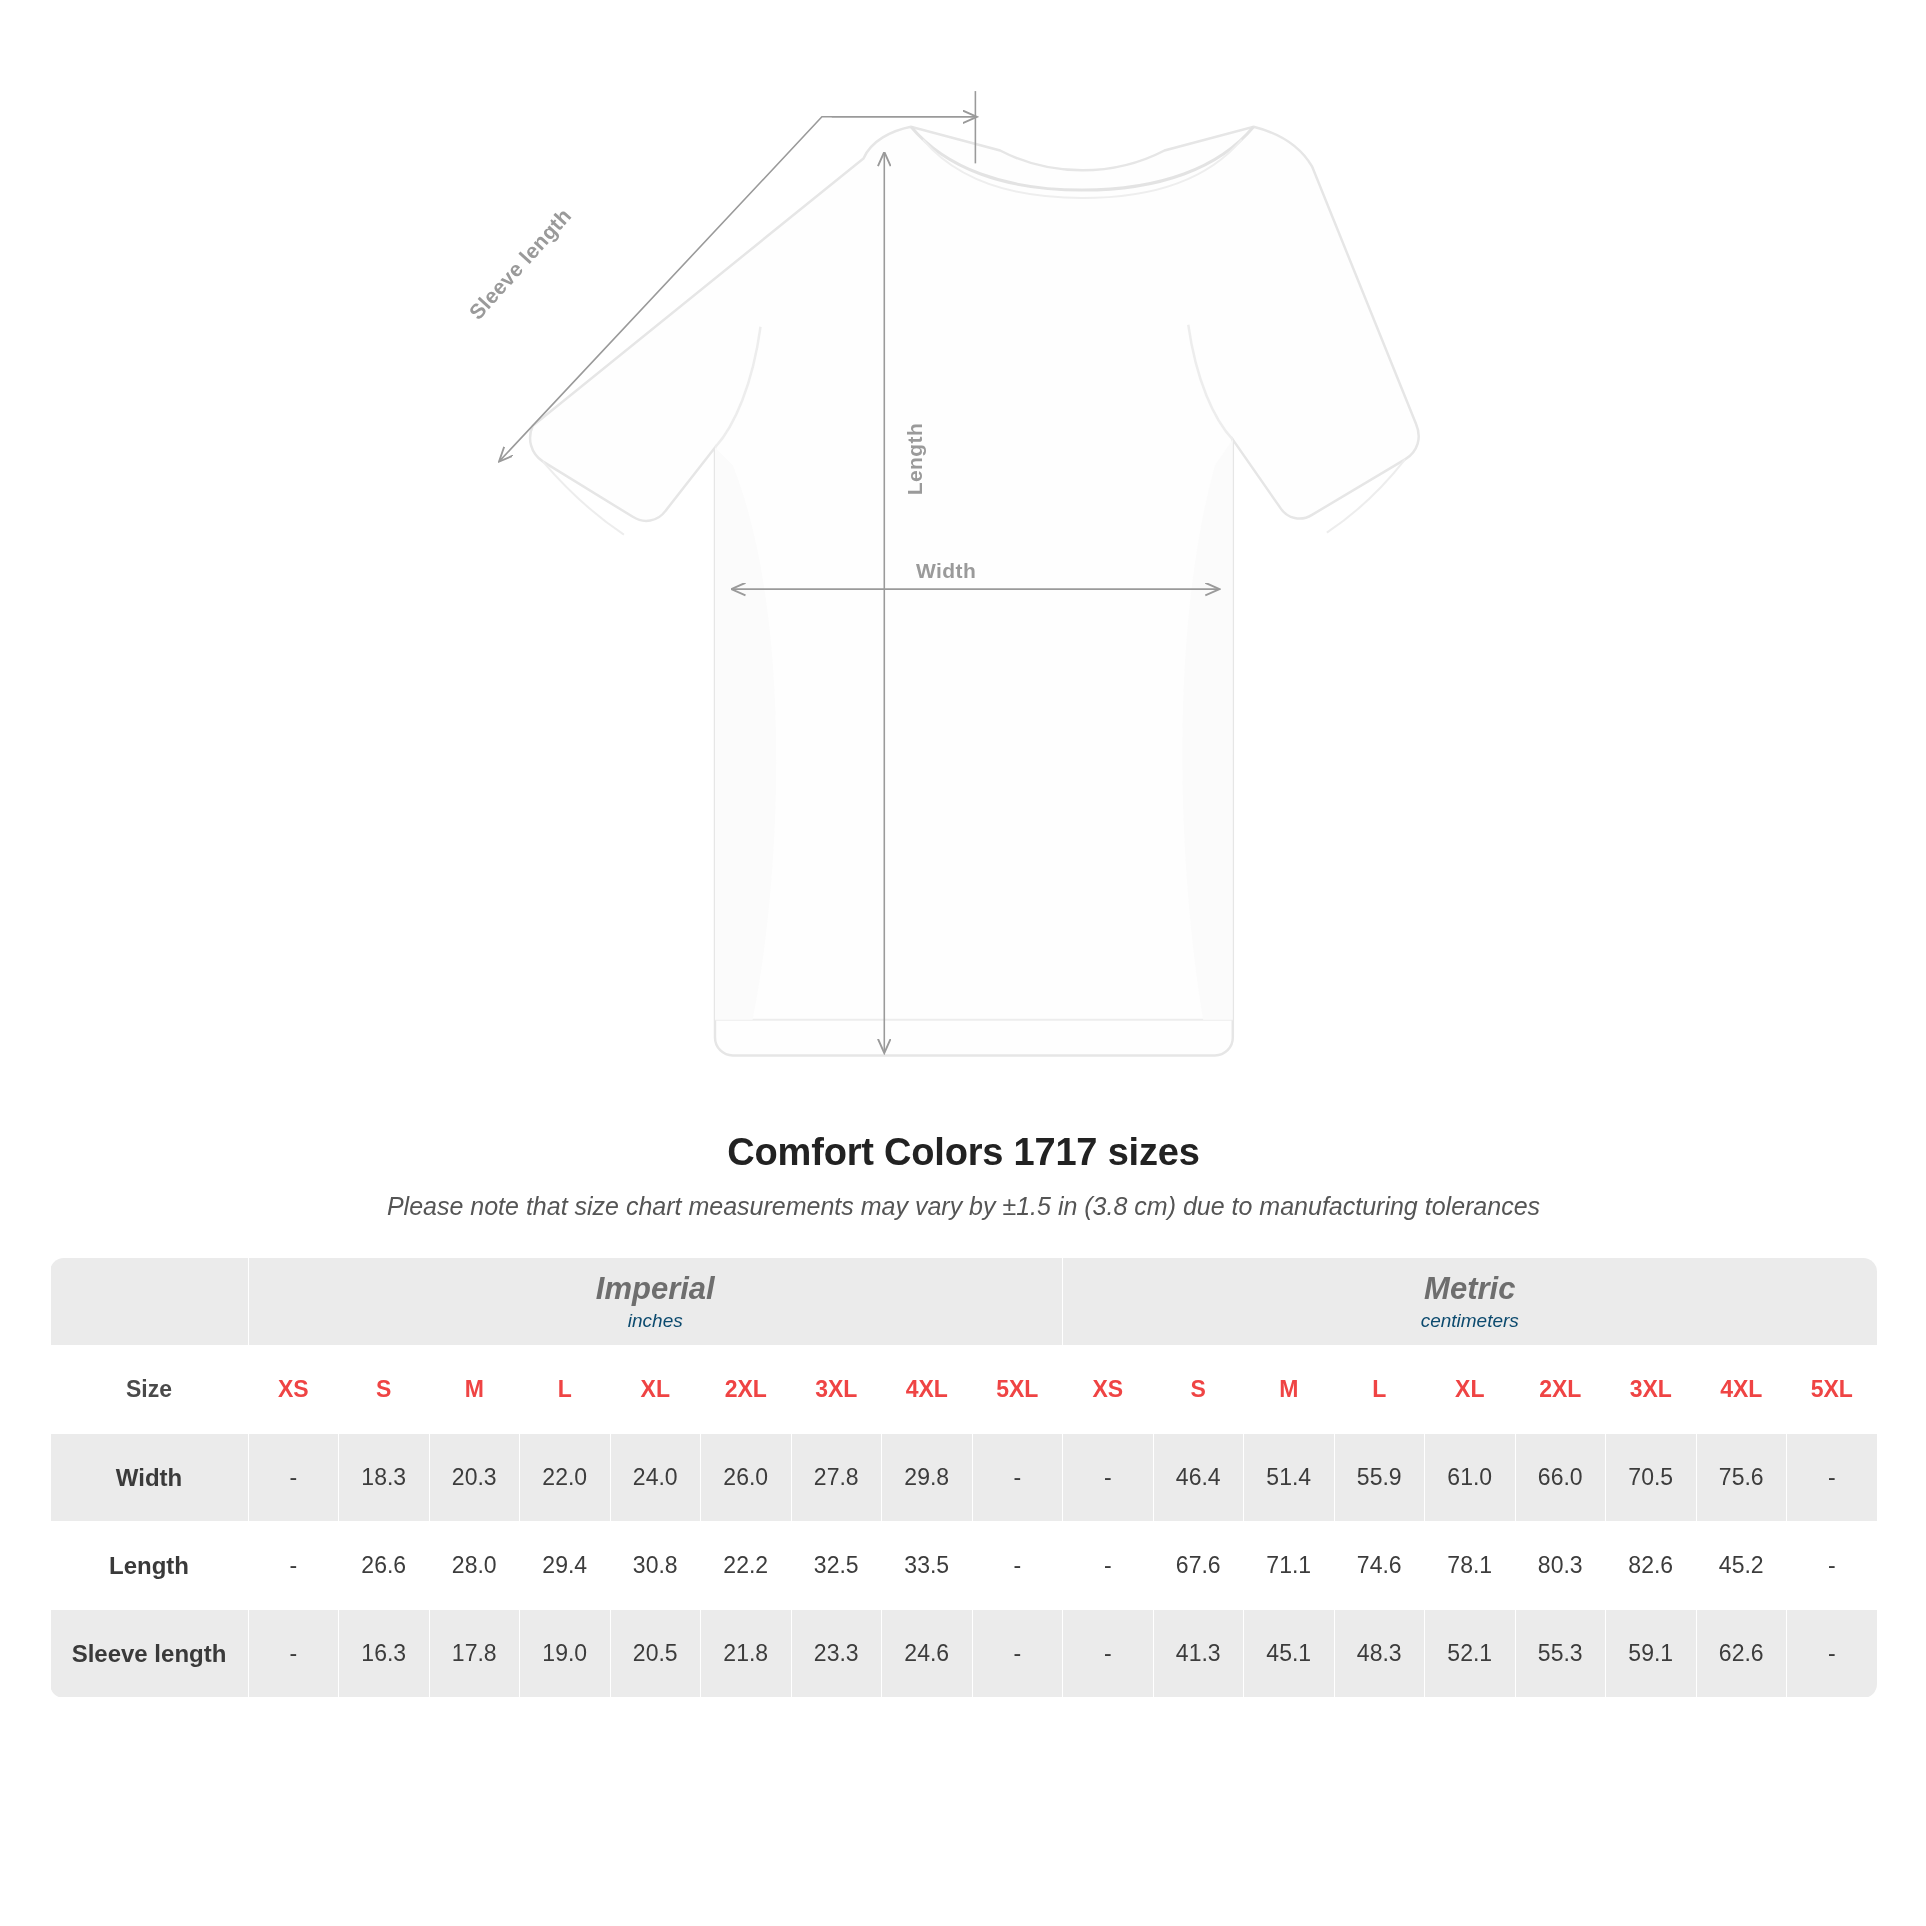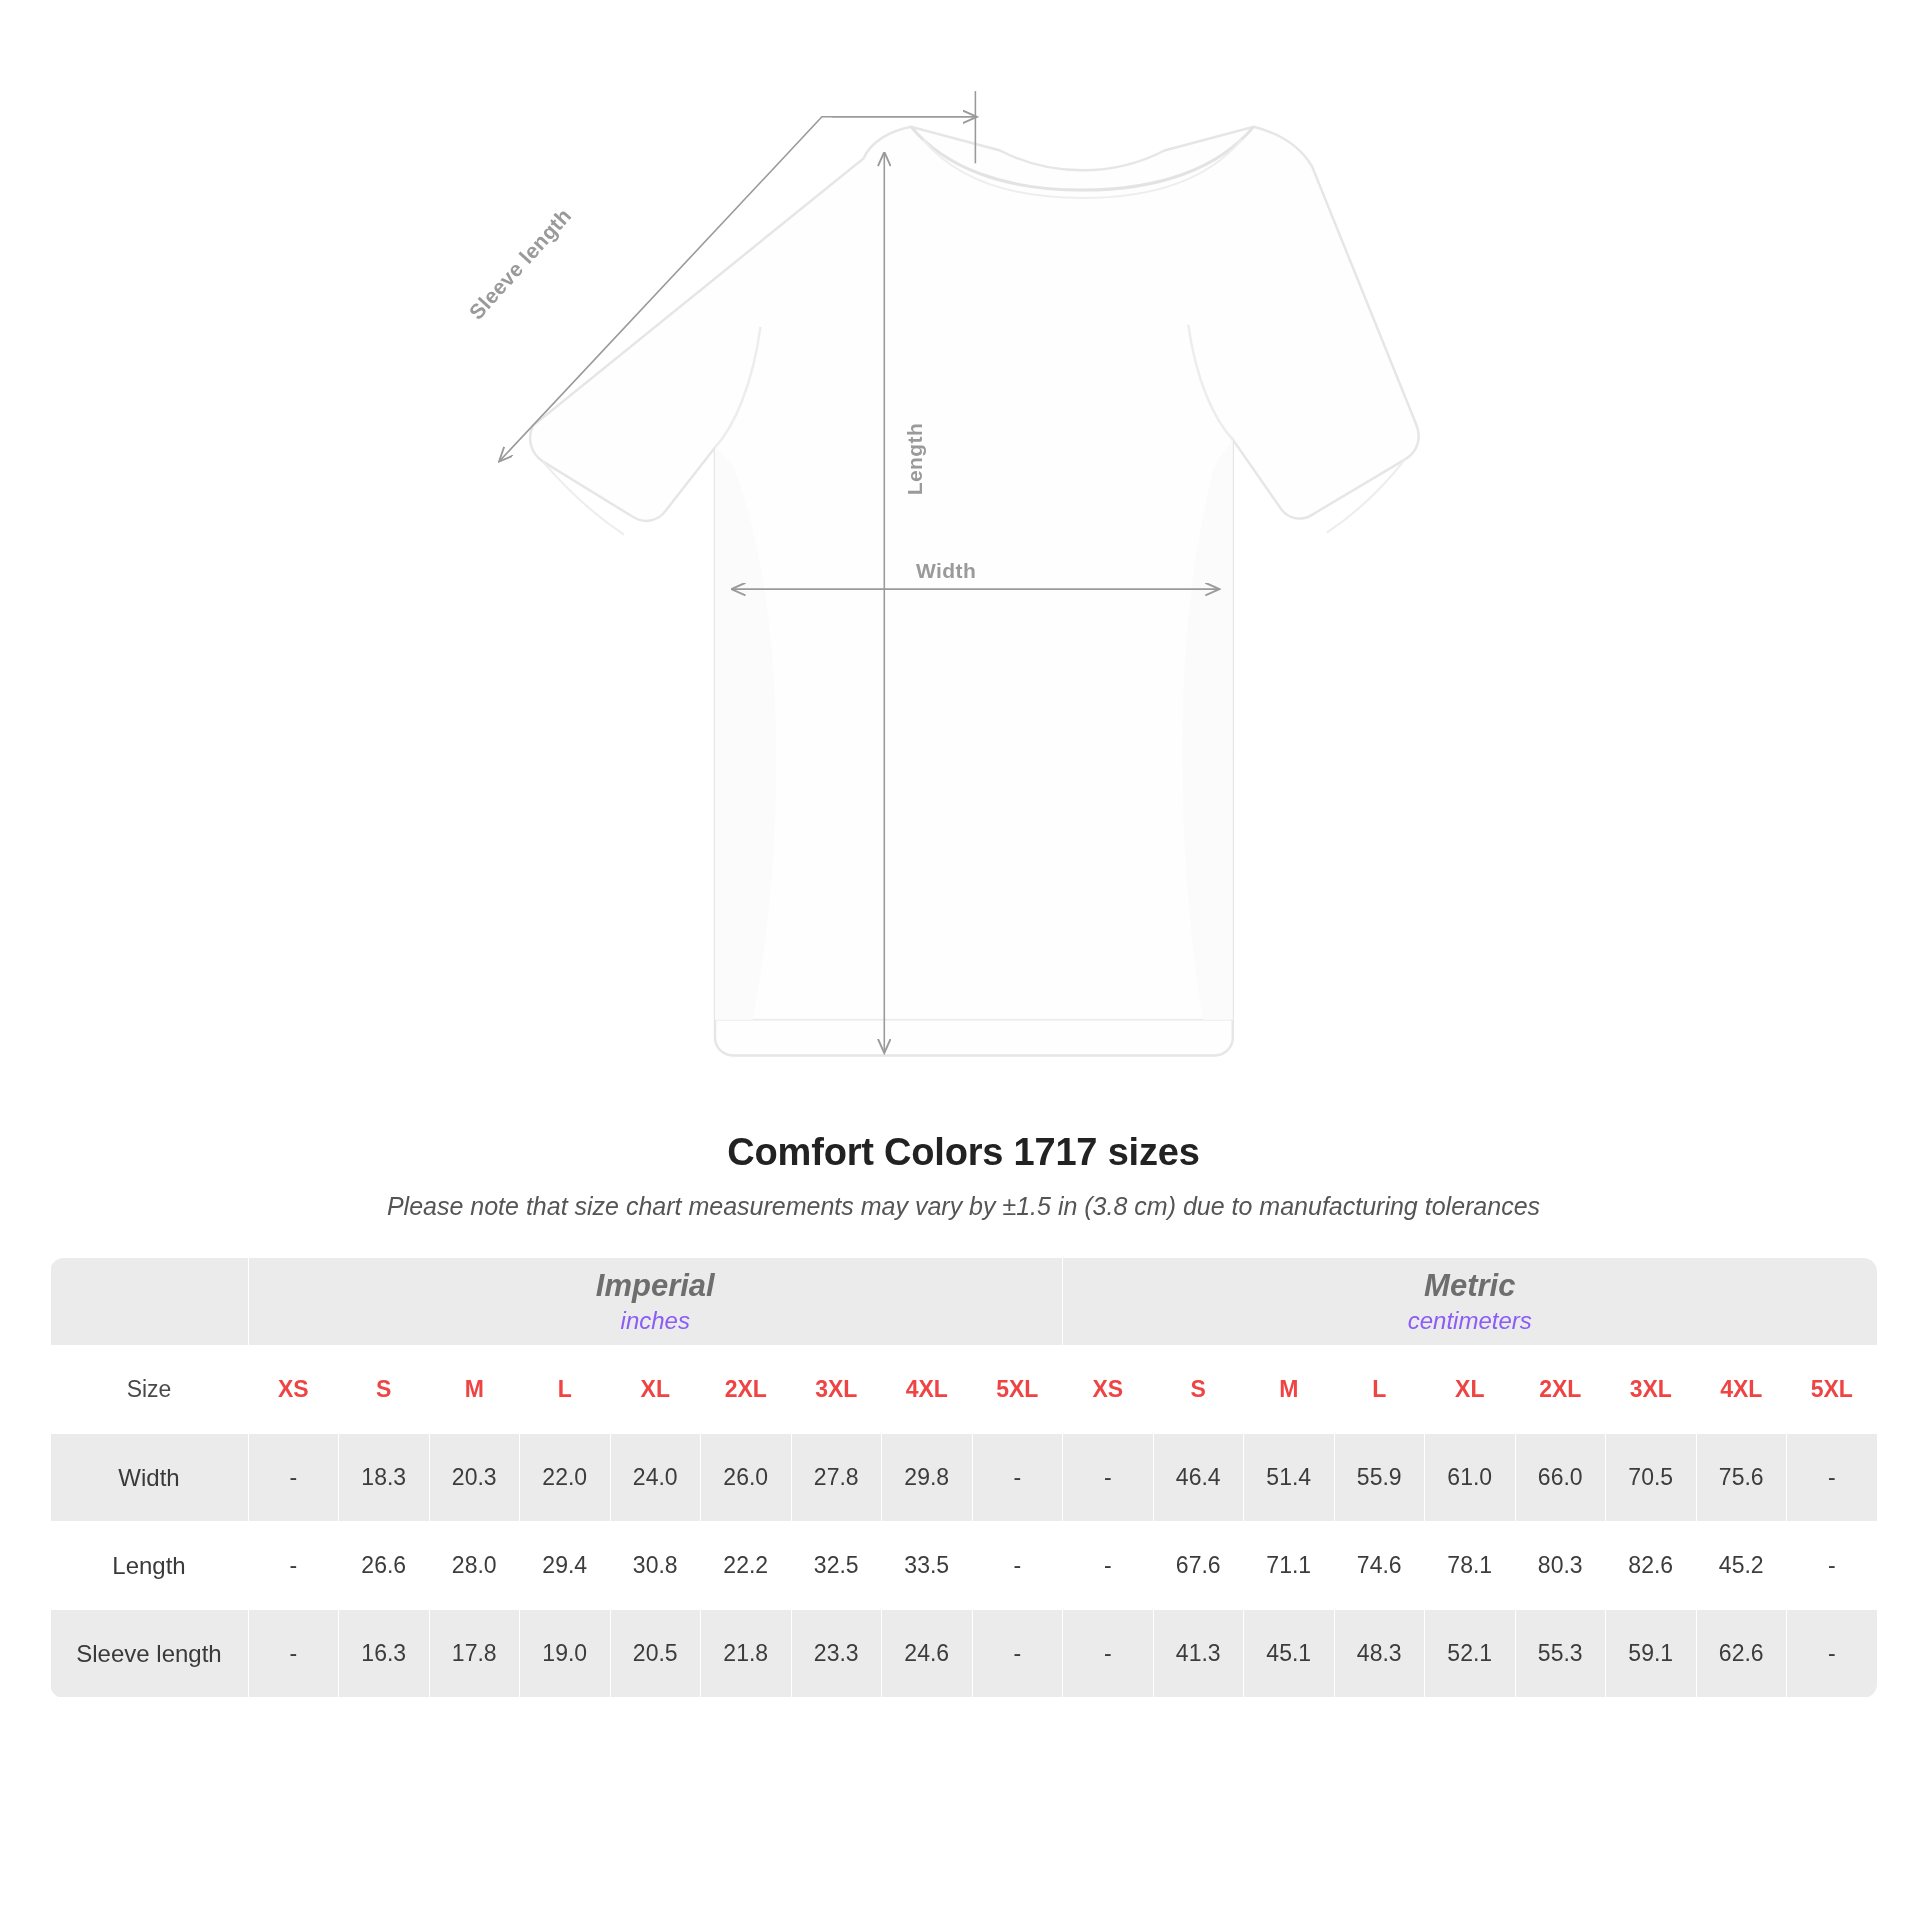--- a/index.html
+++ b/index.html
@@ -100,43 +100,43 @@
     border-top-right-radius: 14px;
   }
   .unit-title {
     font-size: 31px;
     font-weight: bold;
     font-style: italic;
     color: #6e6e6e;
     line-height: 1.25;
   }
   .unit-sub {
-    font-size: 24px;
+    font-size: 19px;
     font-style: italic;
-    color: #8b5cf6;
+    color: #0c4a6e;
     line-height: 1.3;
   }
   .head-row td {
     background: #ffffff;
     font-weight: bold;
     color: #ef4444;
     font-size: 23px;
   }
   .head-row td.rowlabel {
     font-size: 23px;
     color: #4a4a4a;
   }
   tr.band td {
     background: #ebebeb;
   }
   tr.plain td {
     background: #ffffff;
   }
   td.rowlabel {
-    font-weight: normal;
+    font-weight: bold;
     color: #3a3a3a;
     font-size: 24px;
   }
   td.val {
     color: #3c3c3c;
     font-size: 23px;
   }
   tr.band.last td:first-child {
     border-bottom-left-radius: 14px;
   }

